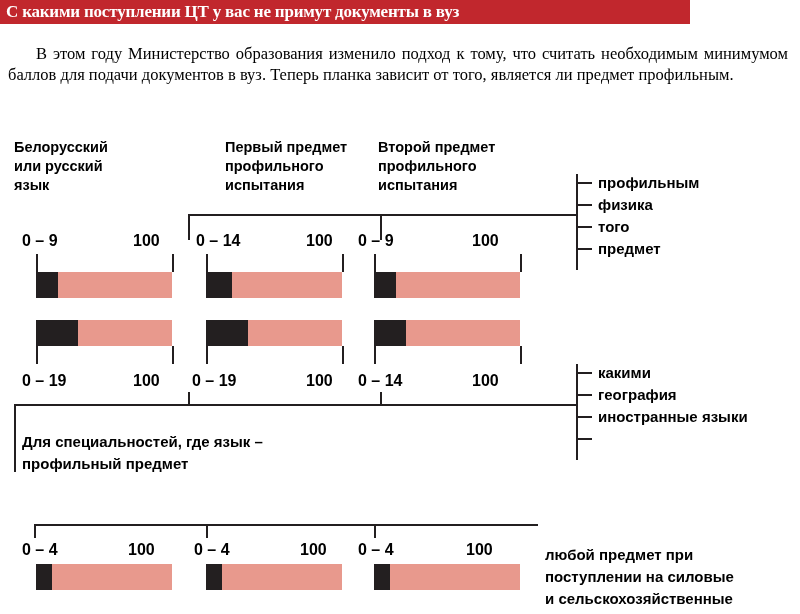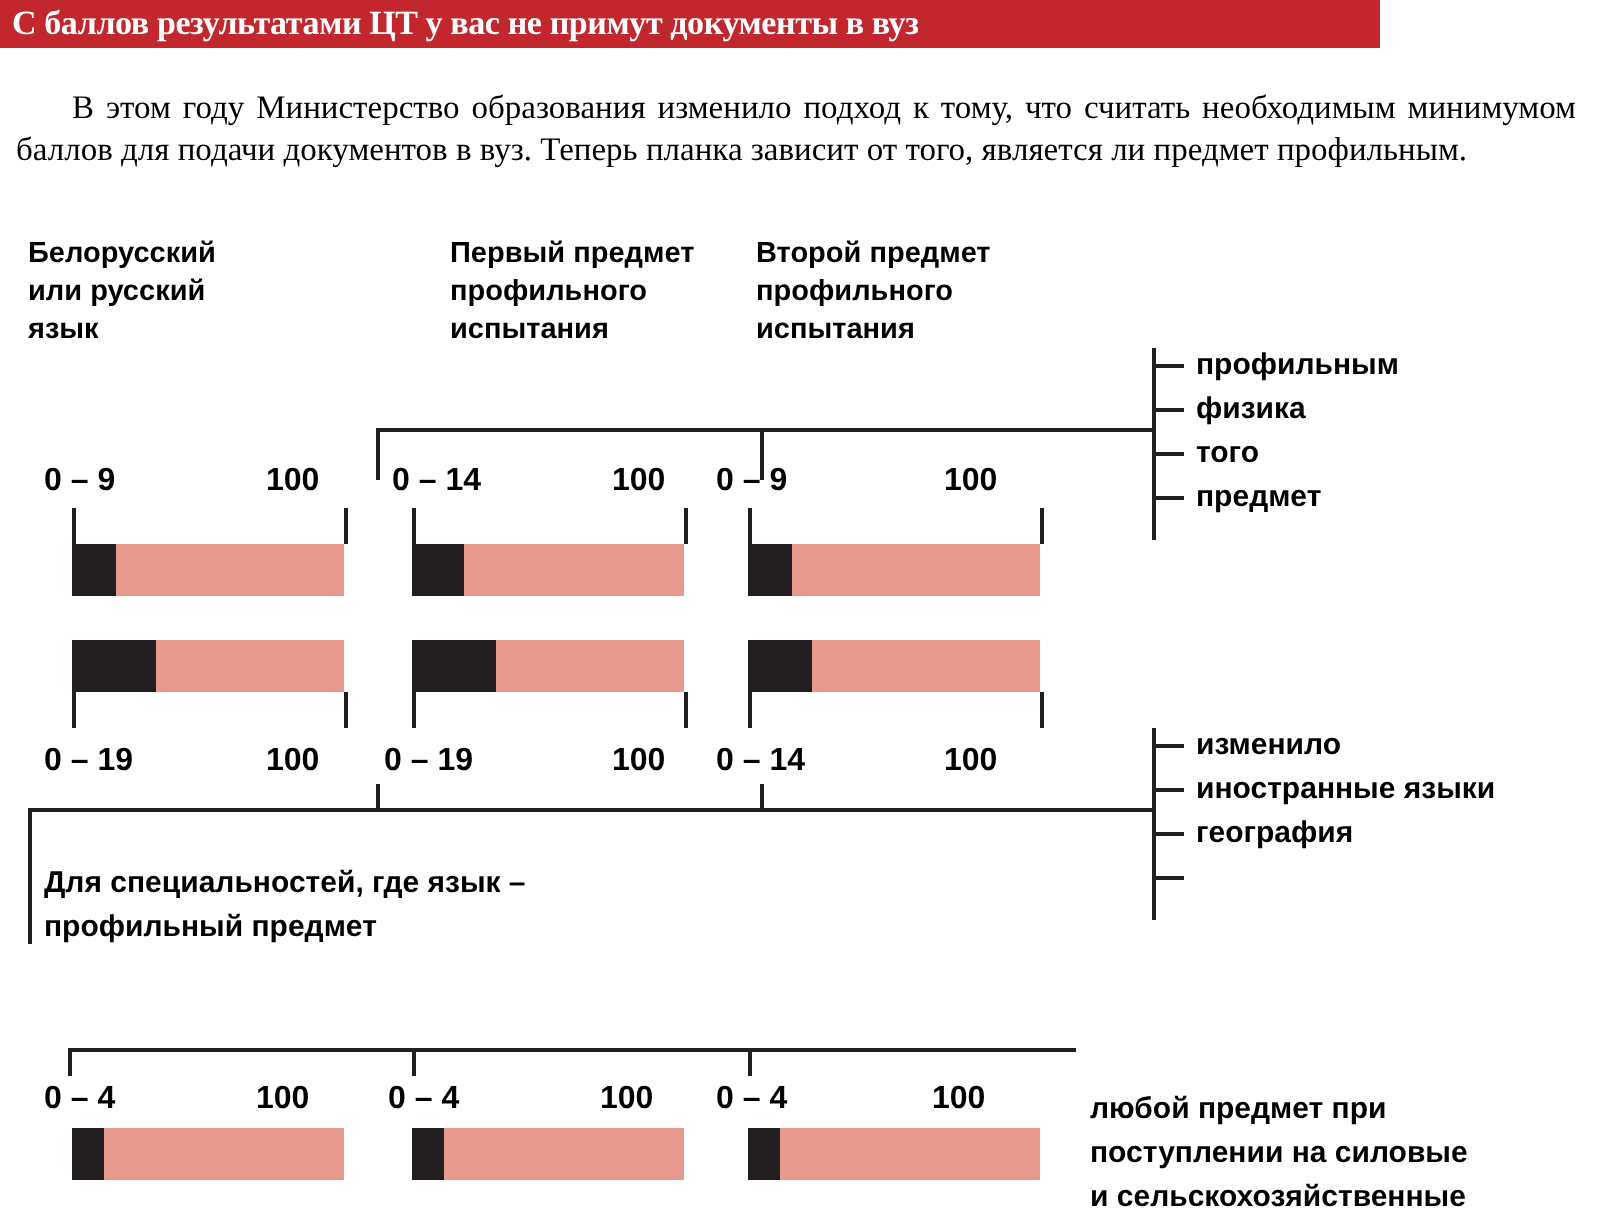--- a/index.html
+++ b/index.html
@@ -47,20 +47,21 @@
   }
 
   
   .col-head {
     position: absolute;
     font-family: "Liberation Sans", sans-serif;
     font-weight: bold;
     font-size: 14.5px;
     line-height: 19px;
     white-space: pre-line;
+    margin-top: 20px;
   }
   #head-lang   { left: 14px;  top: 118px; width: 160px; }
   #head-first  { left: 225px; top: 118px; width: 170px; }
   #head-second { left: 378px; top: 118px; width: 170px; }
 
   
   .score {
     position: absolute;
     font-family: Liberation Sans, sans-serif;
     font-weight: bold;
@@ -128,21 +129,21 @@
     font-weight: bold;
     font-size: 15px;
     line-height: 22px;
     white-space: pre-line;
     margin-top: 32px;
   }
 </style>
 </head>
 <body>
 
-<div id="headline">С баллов результатами ЦТ у вас не примут документы в вуз</div>
+<div id="headline">С какими поступлении ЦТ у вас не примут документы в вуз</div>
 
 <p id="intro">В этом году Министерство образования изменило подход к тому, что считать необходимым минимумом баллов для подачи документов в вуз. Теперь планка зависит от того, является ли предмет профильным.</p>
 
 <div class="col-head" id="head-lang">Белорусский
 или русский
 язык</div>
 <div class="col-head" id="head-first">Первый предмет
 профильного
 испытания</div>
 <div class="col-head" id="head-second">Второй предмет
@@ -216,23 +217,23 @@
 <div class="hline" style="left:188px; top:404px; width:388px;"></div>
 <div class="vline" style="left:188px; top:392px; height:14px;"></div>
 <div class="vline" style="left:380px; top:392px; height:14px;"></div>
 <div class="vline" style="left:576px; top:364px; height:96px;"></div>
 <div class="hline" style="left:576px; top:372px; width:16px;"></div>
 <div class="hline" style="left:576px; top:394px; width:16px;"></div>
 <div class="hline" style="left:576px; top:416px; width:16px;"></div>
 <div class="hline" style="left:576px; top:438px; width:16px;"></div>
 
 <div class="subject-list" style="left:598px; top:362px;">
-  <div>изменило</div>
+  <div>какими</div>
+  <div>география</div>
   <div>иностранные языки</div>
-  <div>география</div>
 </div>
 
 <div class="vline" style="left:14px;  top:404px; height:68px;"></div>
 <div class="hline" style="left:14px;  top:404px; width:176px;"></div>
 <div id="note">Для специальностей, где язык –
 профильный предмет</div>
 
 <div class="hline" style="left:34px; top:524px; width:504px;"></div>
 <div class="vline" style="left:34px;  top:524px; height:14px;"></div>
 <div class="vline" style="left:206px; top:524px; height:14px;"></div>

